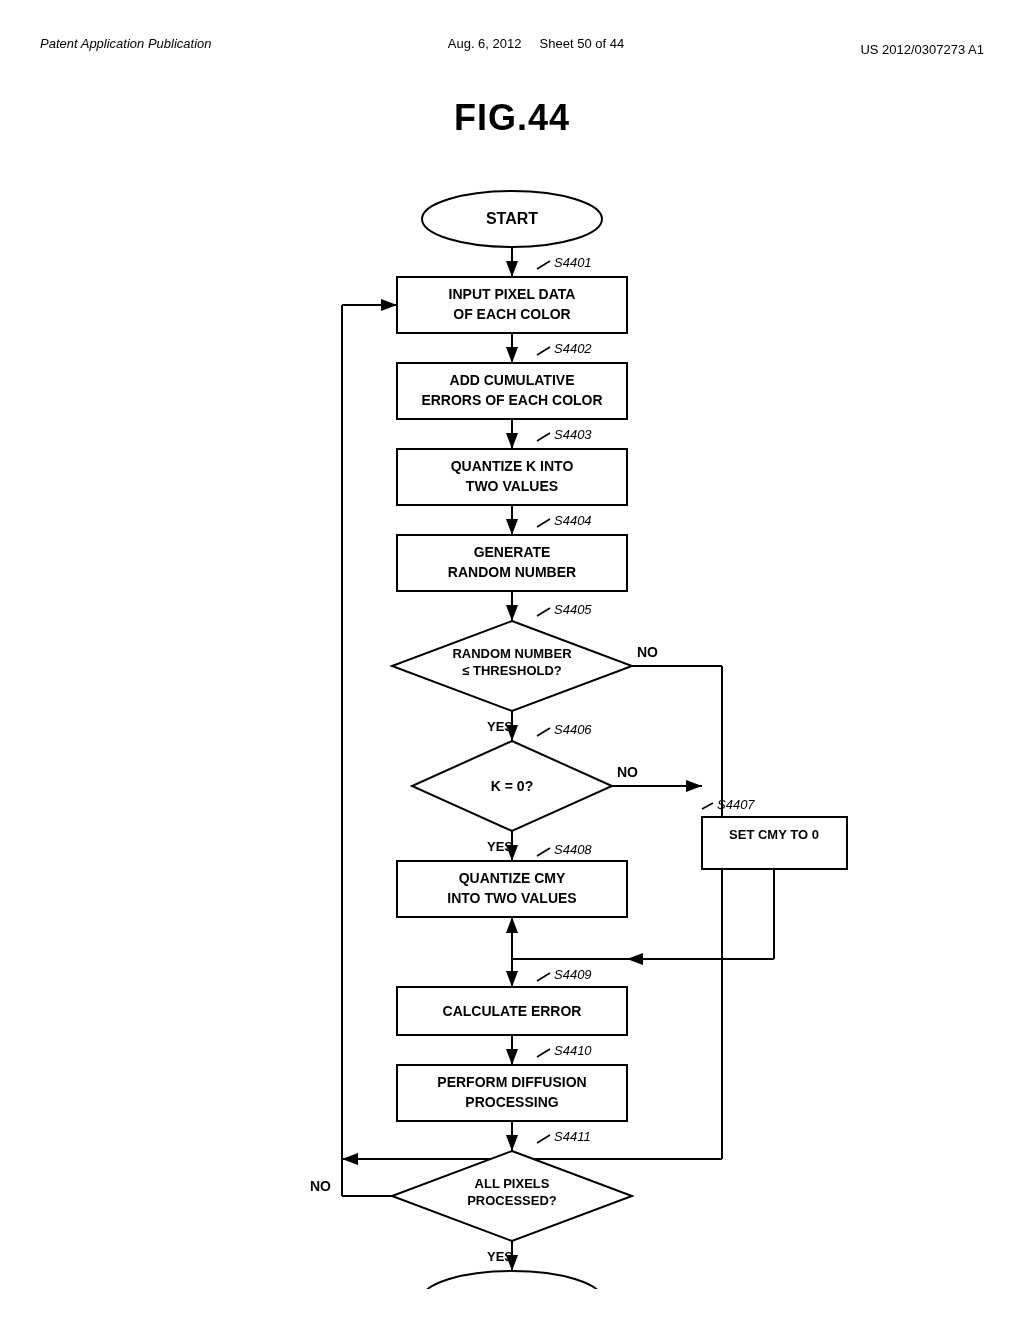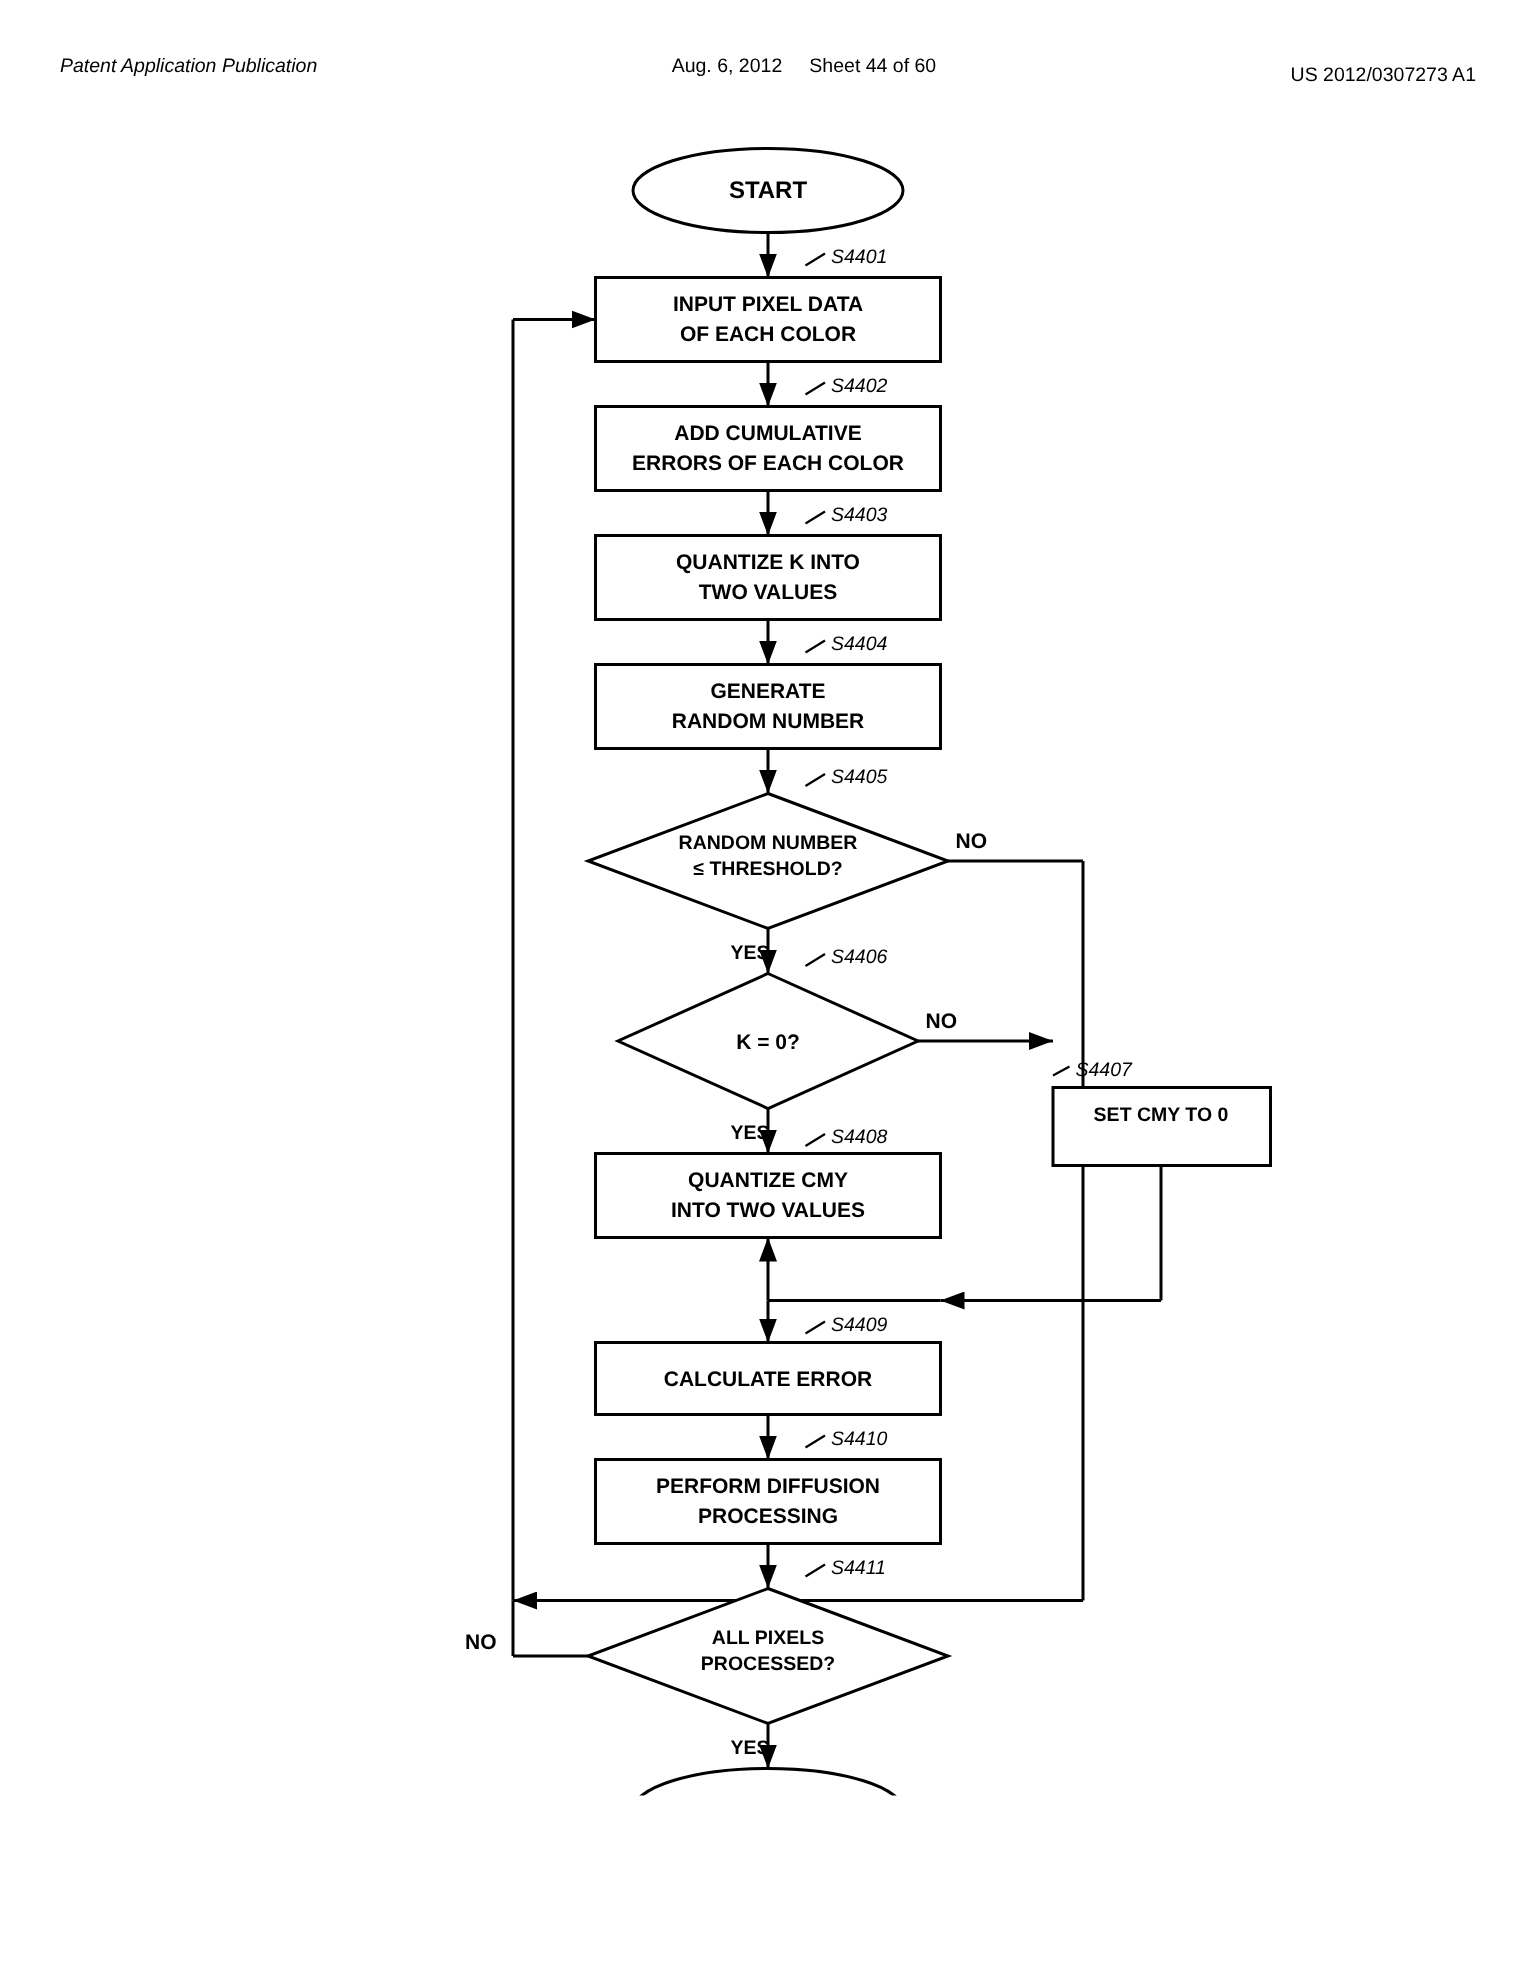--- a/index.html
+++ b/index.html
@@ -55,25 +55,26 @@
   </style>
 </head>
 <body>
 
 <div class="page">
   <div class="header">
     <div class="header-left">Patent Application Publication</div>
     <div class="header-center">
       <span>Aug. 6, 2012</span>
       &nbsp;&nbsp;&nbsp;
-      <span>Sheet 44 of 60</span>
+      <span>Sheet 50 of 44</span>
     </div>
     <div class="header-right">US 2012/0307273 A1</div>
   </div>
 
+  <div class="fig-title">FIG.44</div>
 
   <div class="flowchart-svg-container">
     <svg class="flow-svg" viewBox="0 0 700 1120" xmlns="http://www.w3.org/2000/svg">
 
       <defs>
         <marker id="arrowhead" markerWidth="8" markerHeight="6" refX="8" refY="3" orient="auto">
           <polygon points="0 0, 8 3, 0 6" fill="#000"></polygon>
         </marker>
       </defs>
 

